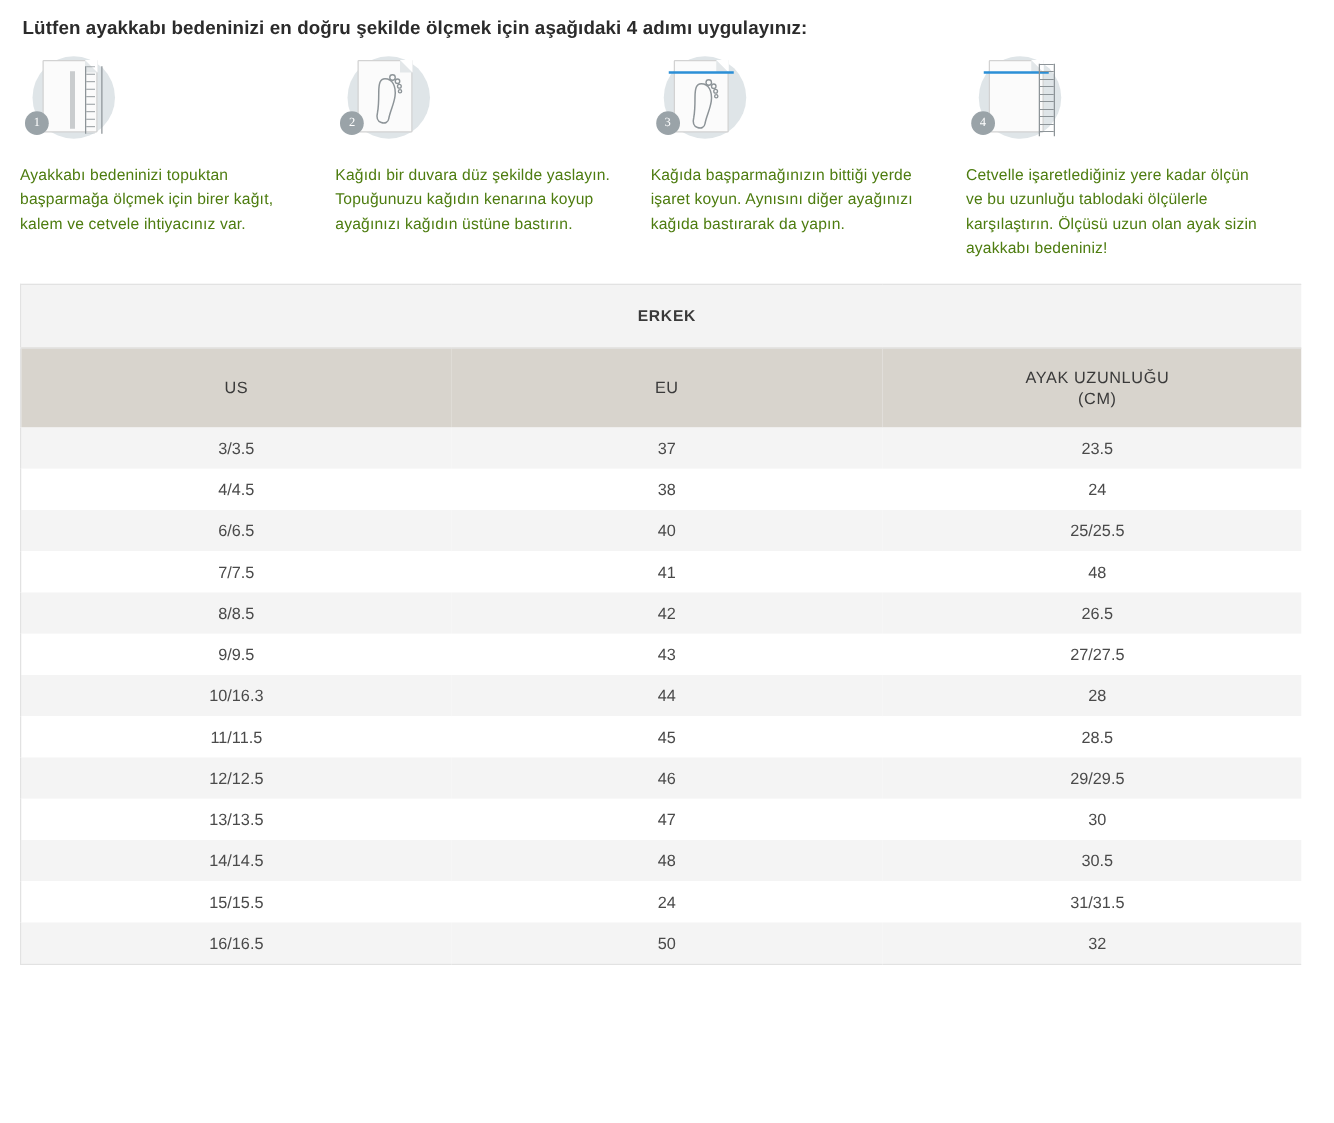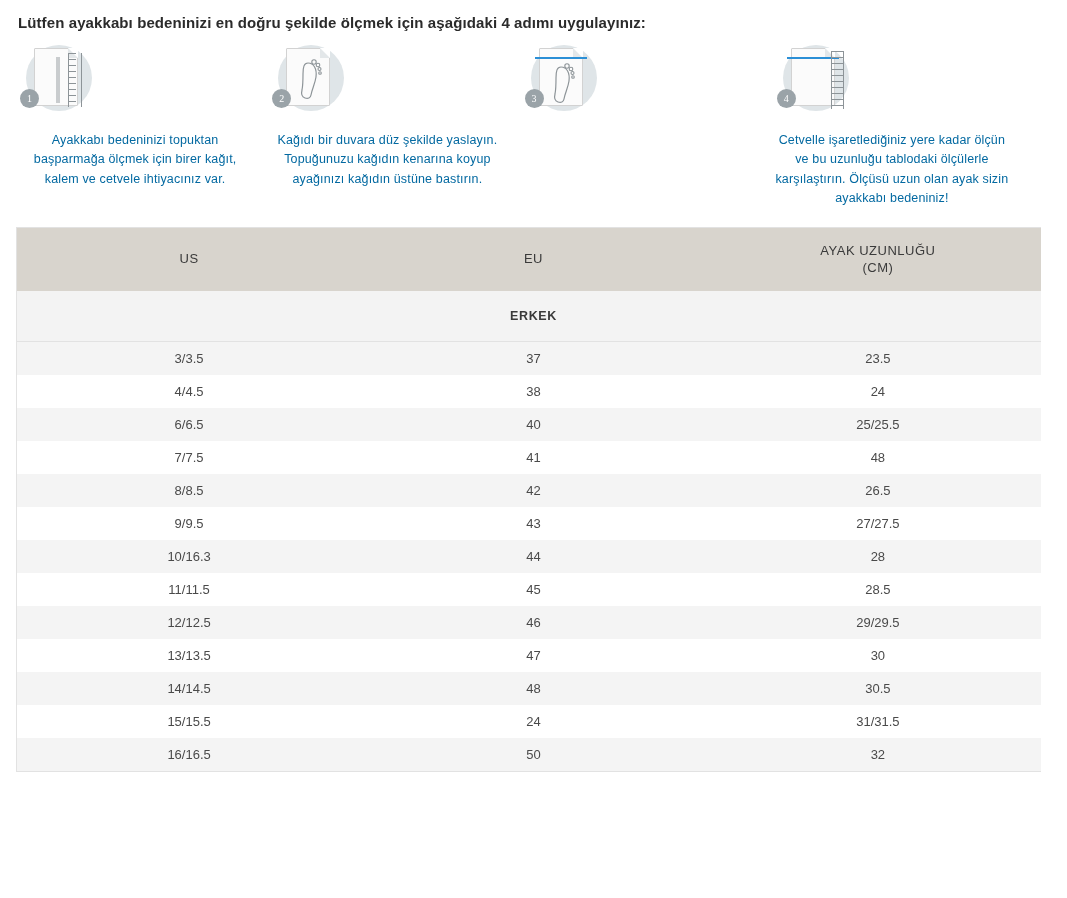--- a/index.html
+++ b/index.html
@@ -116,23 +116,22 @@
   }
   .blue-line {
     position: absolute;
     background: #2b8fd6;
     height: 2px;
   }
   .foot-svg { position: absolute; }
   .step-text {
     font-size: 12.5px;
     line-height: 1.55;
-    color: #0369a1;
+    color: #4d7c0f;
     letter-spacing: 0.15px;
-    text-align: center;
   }
   table.size-table {
     width: 1035px;
     border-collapse: collapse;
     font-size: 13px;
     border: 1px solid #e2e2e2;
   }
   table.size-table th.group-title {
     background: #f3f3f3;
     color: #3a3a3a;
@@ -209,48 +208,49 @@
         <div class="blue-line" style="left:14px;top:12px;width:52px;"></div>
         <svg class="foot-svg" style="left:26px;top:16px;" width="30" height="44" viewBox="0 0 30 44">
           <path d="M14 6 C20 6 23 12 22 20 C21 27 18 32 17 38 C16.5 41 14 42 11 41 C8 40 7 37 8 33 C9 28 9 22 9 17 C9 10 10 6 14 6 Z" fill="none" stroke="#8d9498" stroke-width="1.2"></path>
           <circle cx="20" cy="5" r="2.2" fill="none" stroke="#8d9498" stroke-width="1.1"></circle>
           <circle cx="24" cy="8" r="1.8" fill="none" stroke="#8d9498" stroke-width="1.1"></circle>
           <circle cx="25.5" cy="12" r="1.5" fill="none" stroke="#8d9498" stroke-width="1.1"></circle>
           <circle cx="26" cy="16" r="1.3" fill="none" stroke="#8d9498" stroke-width="1.1"></circle>
         </svg>
         <div class="badge">3</div>
       </div>
+      <div class="step-text">Kağıda başparmağınızın bittiği yerde işaret koyun. Aynısını diğer ayağınızı kağıda bastırarak da yapın.</div>
     </div>
 
     <div class="step">
       <div class="step-figure">
         <div class="circle-bg"></div>
         <div class="paper folded"></div>
         <div class="blue-line" style="left:14px;top:12px;width:52px;"></div>
         <div class="ruler-v2" style="background:repeating-linear-gradient(to bottom,#8d9498 0px,#8d9498 1px,transparent 1px,transparent 6px);"></div>
         <div class="badge">4</div>
       </div>
       <div class="step-text">Cetvelle işaretlediğiniz yere kadar ölçün ve bu uzunluğu tablodaki ölçülerle karşılaştırın. Ölçüsü uzun olan ayak sizin ayakkabı bedeniniz!</div>
     </div>
 
   </div>
 
   <table class="size-table">
     <thead>
       <tr>
+        <th class="group-title" colspan="3">ERKEK</th>
+      </tr>
+      <tr>
         <th class="col-head col-us">US</th>
         <th class="col-head col-eu">EU</th>
         <th class="col-head col-len">
           <span>AYAK UZUNLUĞU</span><br>
           <span>(CM)</span>
         </th>
       </tr>
-      <tr>
-        <th class="group-title" colspan="3">ERKEK</th>
-      </tr>
     </thead>
     <tbody id="table-body">
         <tr>
           <td>3/3.5</td>
           <td>37</td>
           <td>23.5</td>
         </tr>
         <tr>
           <td>4/4.5</td>
           <td>38</td>

